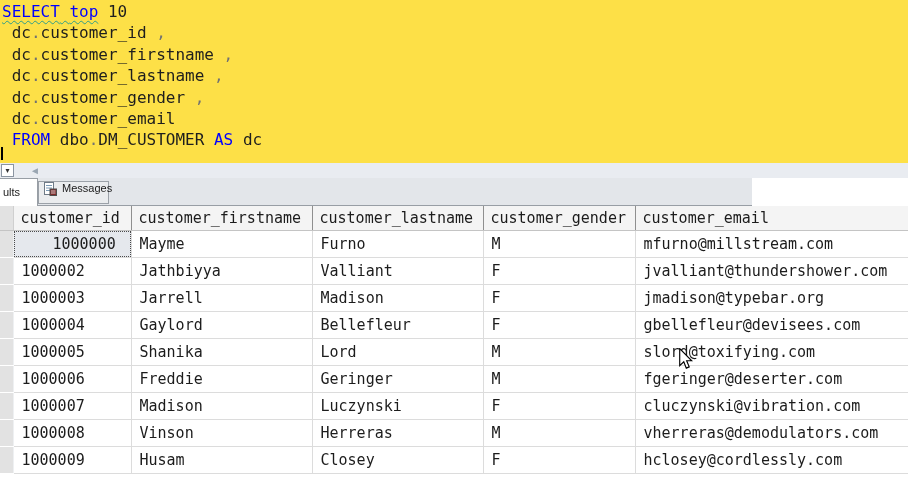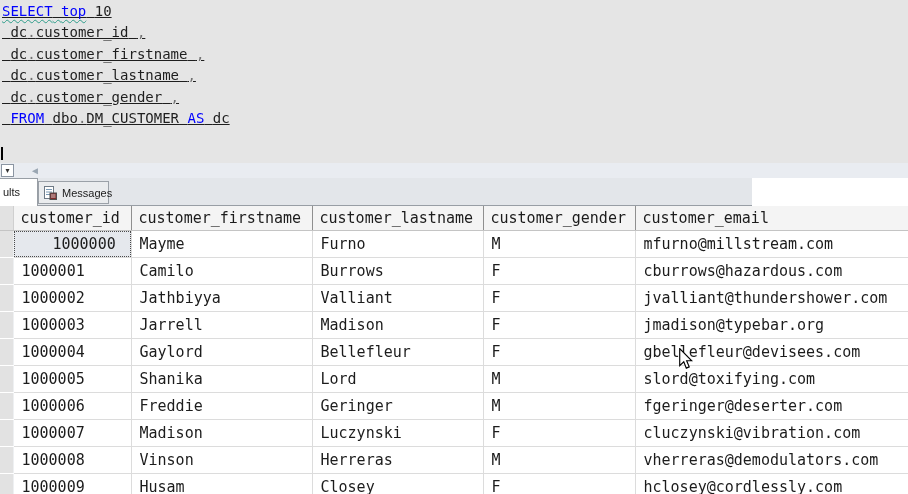--- a/index.html
+++ b/index.html
@@ -1,22 +1,22 @@
 <!DOCTYPE html>
 <html><head>
 <meta charset="utf-8">
 <style>
   html,body{margin:0;padding:0;background:#fff;}
   body{width:908px;height:494px;overflow:hidden;position:relative;
        font-family:"Liberation Sans",sans-serif;}
 
   
-  #sql-editor{position:absolute;left:0;top:0;width:908px;height:163px;background:#e5e5e5;
-              font-family:"DejaVu Sans Mono","Liberation Mono",monospace;font-size:14px;
-              color:#1e1e1e;padding-top:1px;cursor:text;text-decoration:underline;}
+  #sql-editor{position:absolute;left:0;top:0;width:908px;height:163px;background:#fde047;
+              font-family:"DejaVu Sans Mono","Liberation Mono",monospace;font-size:16px;
+              color:#1e1e1e;padding-top:1px;cursor:text;}
   .code-line{height:21.4px;line-height:21.4px;white-space:pre;padding-left:2px;}
   .seg-k{color:#0000ff;}
   .seg-i{color:#1e1e1e;}
   .seg-o{color:#727272;}
   .seg-p{color:#1e1e1e;}
   .squiggle{text-decoration:underline;text-decoration-style:wavy;
             text-decoration-color:#2e9d8a;text-decoration-thickness:1px;
             text-underline-offset:3px;text-decoration-skip-ink:none;}
   #text-caret{position:absolute;left:1px;top:147px;width:2px;height:13px;background:#000;}
 
@@ -27,21 +27,21 @@
                    text-align:center;color:#333;cursor:default;}
   #scroll-left{position:absolute;left:30px;top:1px;font-size:10px;line-height:13px;color:#9aa6b2;}
 
   
   #tab-strip{position:absolute;left:0;top:178px;width:752px;height:27px;background:#e3e6ea;
              border-bottom:1px solid #989ea5;box-sizing:content-box;}
   #tab-results{position:absolute;left:0;top:0;width:38px;height:28px;background:#fff;
                border-top:1px solid #989ea5;border-right:1px solid #989ea5;box-sizing:border-box;
                z-index:2;font-size:11px;color:#1a1a1a;line-height:26px;padding-left:3px;cursor:default;}
   #tab-messages{position:absolute;left:38px;top:3px;width:71px;height:23px;background:#eaecee;
-                border:1px solid #9ba1a8;box-sizing:border-box;display:flex;align-items:center;
+                border:1px solid #9ba1a8;box-sizing:border-box;display:flex;
                 font-size:11px;color:#1a1a1a;cursor:default;}
   #tab-messages .tab-icon{margin-left:5px;margin-right:5px;flex:0 0 auto;display:block;}
 
   
   #results-grid{position:absolute;left:0;top:206px;width:908px;height:288px;background:#fff;}
   table{border-collapse:collapse;table-layout:fixed;width:908px;
         font-family:"DejaVu Sans Mono","Liberation Mono",monospace;font-size:15px;color:#1c1c1c;}
   col.c-gutter{width:13px;}
   col.c-id{width:118px;}
   col.c-first{width:181px;}
@@ -65,20 +65,21 @@
 </style>
 </head>
 <body>
 
 <div id="sql-editor">
     <div class="code-line"><span class="squiggle"><span class="seg-k">SELECT</span><span class="seg-p"> </span><span class="seg-k">top</span></span><span class="seg-p"> </span><span class="seg-i">10</span></div>
     <div class="code-line"><span class="seg-p"> </span><span class="seg-i">dc</span><span class="seg-o">.</span><span class="seg-i">customer_id</span><span class="seg-p"> </span><span class="seg-o">,</span></div>
     <div class="code-line"><span class="seg-p"> </span><span class="seg-i">dc</span><span class="seg-o">.</span><span class="seg-i">customer_firstname</span><span class="seg-p"> </span><span class="seg-o">,</span></div>
     <div class="code-line"><span class="seg-p"> </span><span class="seg-i">dc</span><span class="seg-o">.</span><span class="seg-i">customer_lastname</span><span class="seg-p"> </span><span class="seg-o">,</span></div>
     <div class="code-line"><span class="seg-p"> </span><span class="seg-i">dc</span><span class="seg-o">.</span><span class="seg-i">customer_gender</span><span class="seg-p"> </span><span class="seg-o">,</span></div>
+    <div class="code-line"><span class="seg-p"> </span><span class="seg-i">dc</span><span class="seg-o">.</span><span class="seg-i">customer_email</span></div>
     <div class="code-line"><span class="seg-p"> </span><span class="seg-k">FROM</span><span class="seg-p"> </span><span class="seg-i">dbo</span><span class="seg-o">.</span><span class="seg-i">DM_CUSTOMER</span><span class="seg-p"> </span><span class="seg-k">AS</span><span class="seg-p"> </span><span class="seg-i">dc</span></div>
   </div>
 <div id="text-caret"></div>
 
 <div id="scroll-strip">
   <div id="scroll-dropdown">▾</div>
   <div id="scroll-left">◄</div>
 </div>
 
 <div id="tab-strip">
@@ -123,28 +124,20 @@
         <tr>
           <td class="gutter"></td>
           <td class="selected">1000000</td>
           <td>Mayme</td>
           <td>Furno</td>
           <td>M</td>
           <td>mfurno@millstream.com</td>
         </tr>
         <tr>
           <td class="gutter"></td>
-          <td>1000001</td>
-          <td>Camilo</td>
-          <td>Burrows</td>
-          <td>F</td>
-          <td>cburrows@hazardous.com</td>
-        </tr>
-        <tr>
-          <td class="gutter"></td>
           <td>1000002</td>
           <td>Jathbiyya</td>
           <td>Valliant</td>
           <td>F</td>
           <td>jvalliant@thundershower.com</td>
         </tr>
         <tr>
           <td class="gutter"></td>
           <td>1000003</td>
           <td>Jarrell</td>

